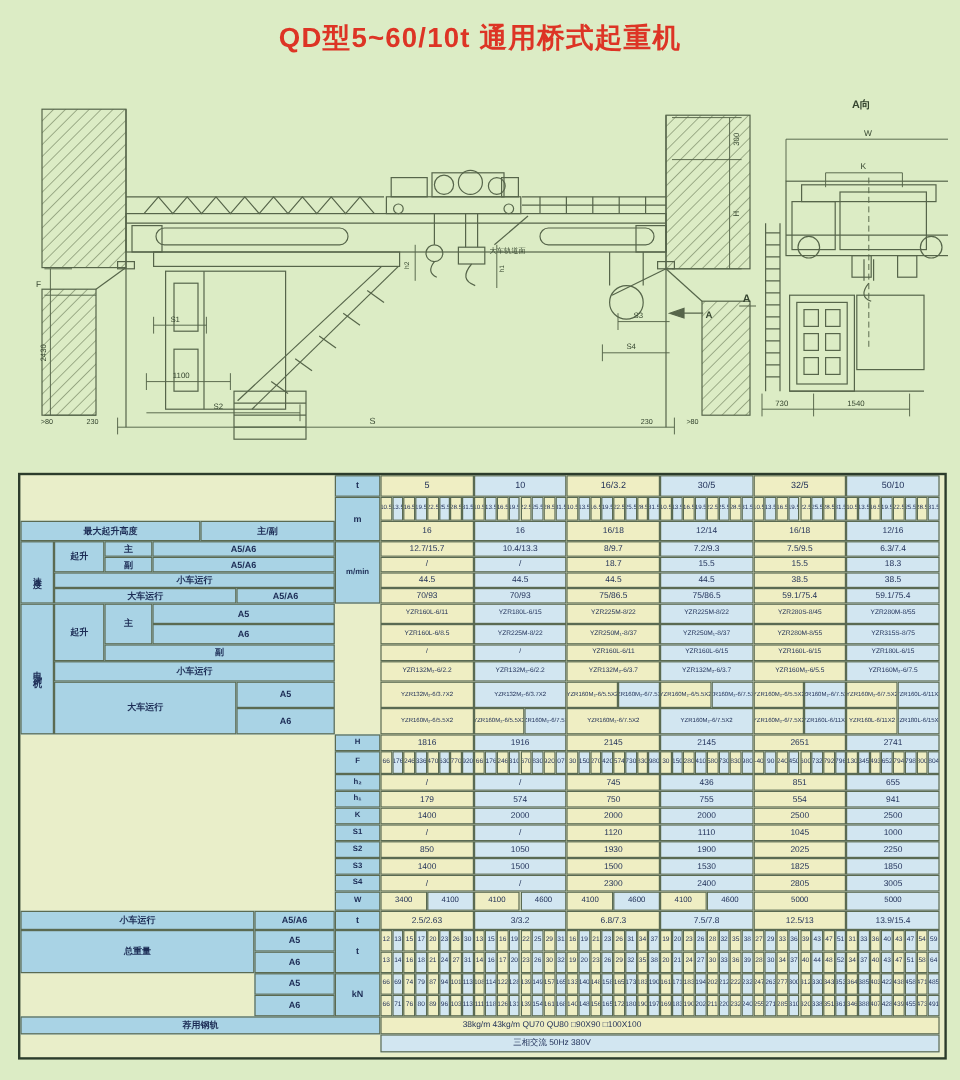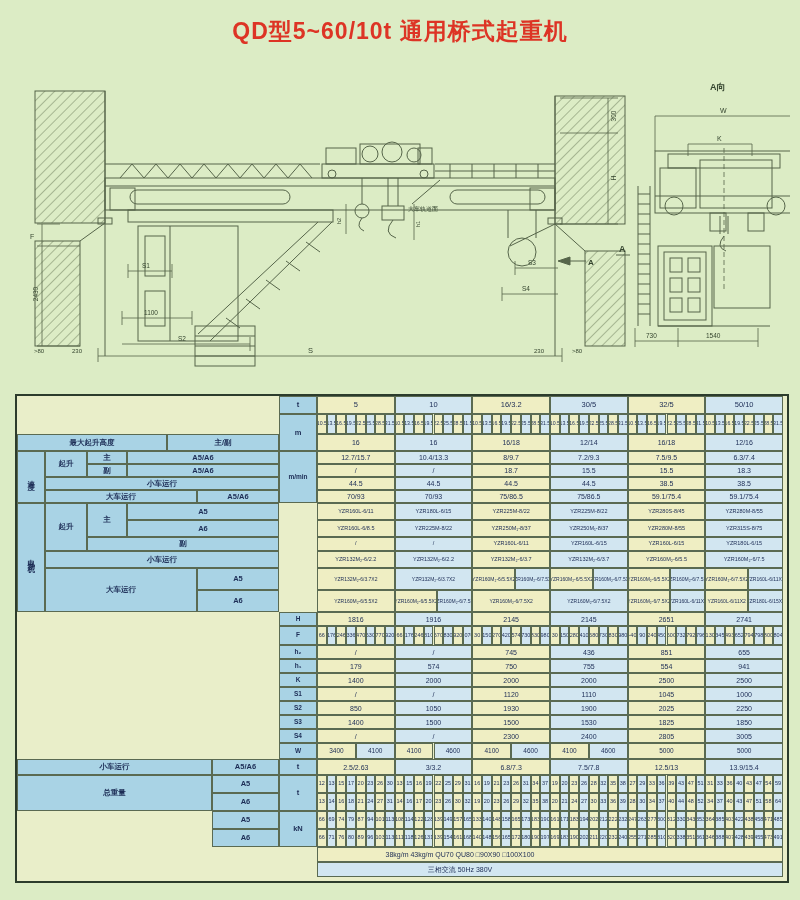--- a/index.html
+++ b/index.html
@@ -693,17 +693,18 @@
       <div class="tc " style="left: 668.917px; top: 433px; width: 9.70833px; height: 18px; background: rgb(239, 238, 195); font-size: 5.5px;">351</div>
       <div class="tc " style="left: 678.625px; top: 433px; width: 9.70833px; height: 18px; background: rgb(210, 230, 241); font-size: 5.5px;">361</div>
       <div class="tc " style="left: 688.333px; top: 433px; width: 9.70833px; height: 18px; background: rgb(239, 238, 195); font-size: 5.5px;">346</div>
       <div class="tc " style="left: 698.042px; top: 433px; width: 9.70833px; height: 18px; background: rgb(210, 230, 241); font-size: 5.5px;">388</div>
       <div class="tc " style="left: 707.75px; top: 433px; width: 9.70833px; height: 18px; background: rgb(239, 238, 195); font-size: 5.5px;">407</div>
       <div class="tc " style="left: 717.458px; top: 433px; width: 9.70833px; height: 18px; background: rgb(210, 230, 241); font-size: 5.5px;">428</div>
       <div class="tc " style="left: 727.167px; top: 433px; width: 9.70833px; height: 18px; background: rgb(239, 238, 195); font-size: 5.5px;">439</div>
       <div class="tc " style="left: 736.875px; top: 433px; width: 9.70833px; height: 18px; background: rgb(210, 230, 241); font-size: 5.5px;">455</div>
       <div class="tc " style="left: 746.583px; top: 433px; width: 9.70833px; height: 18px; background: rgb(239, 238, 195); font-size: 5.5px;">473</div>
       <div class="tc " style="left: 756.292px; top: 433px; width: 9.70833px; height: 18px; background: rgb(210, 230, 241); font-size: 5.5px;">491</div>
+      <div class="tc hd " style="left: 0px; top: 451px; width: 300px; height: 15px;">荐用钢轨</div>
       <div class="tc " style="left: 300px; top: 451px; width: 466px; height: 15px; background: rgb(239, 238, 195); font-size: 7px; padding-right: 180px;">38kg/m  43kg/m  QU70  QU80  □90X90  □100X100</div>
       <div class="tc " style="left: 300px; top: 466px; width: 466px; height: 15px; background: rgb(210, 230, 241); font-size: 7px; padding-right: 180px;">三相交流  50Hz  380V</div>
     </div>
 
 </div>
 
 </body></html>

